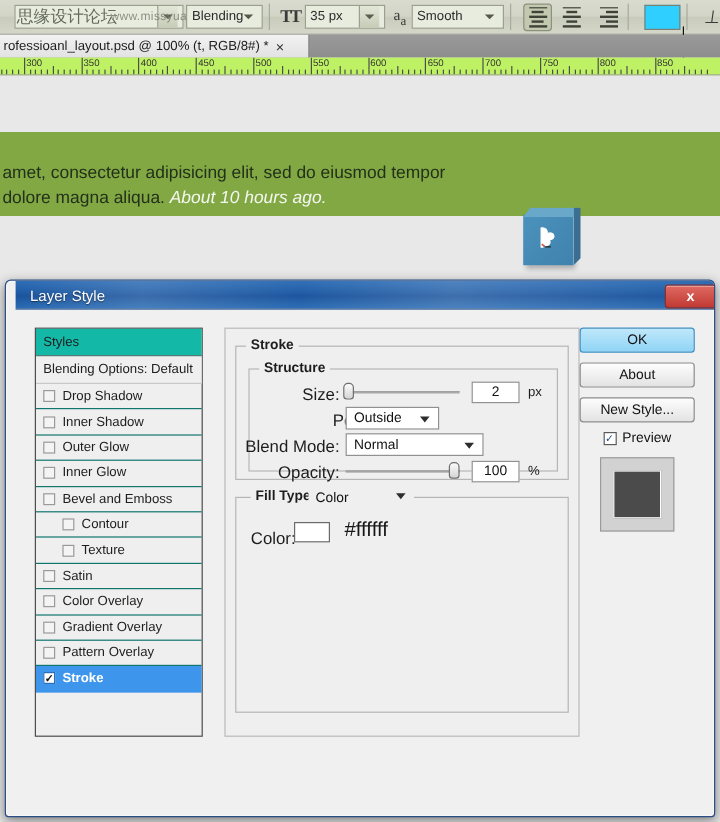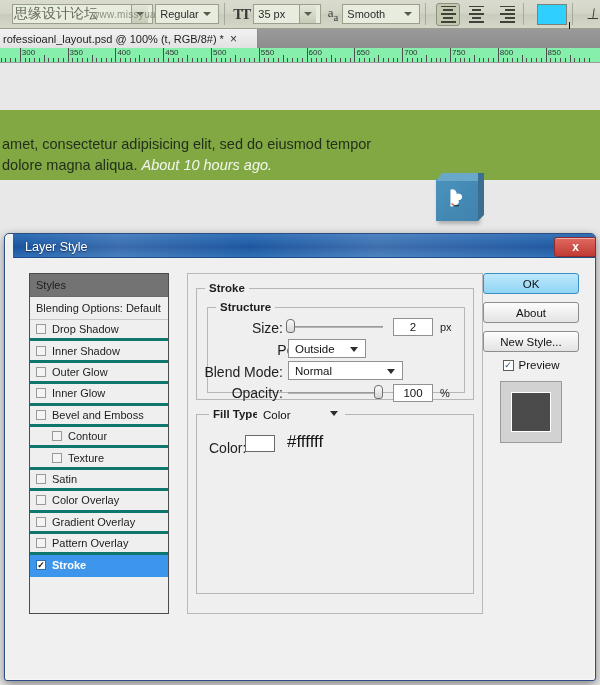--- a/index.html
+++ b/index.html
@@ -92,21 +92,21 @@
     position:absolute; left:0; top:0; height:19px; width:258px;
     background:linear-gradient(to bottom,#f2f2f2,#e2e2e2);
     border-right:1px solid #8b8b8b;
     display:flex; align-items:center; font-size:11px; color:#1d1d1d;
     padding-left:3px; white-space:nowrap; overflow:hidden;
   }
   #docTabClose{ margin-left:6px; font-size:12px; color:#333; }
 
   #ruler{
     position:absolute; left:0; top:48px; width:600px; height:15px;
-    background:#86efac; border-bottom:1px solid #9b9b9b;
+    background:#bef264; border-bottom:1px solid #9b9b9b;
     overflow:hidden;
     text-align:center;
   }
   .rtick{ position:absolute; bottom:0; width:1px; background:#4e4e4e; }
   .rlab{ position:absolute; top:0px; font-size:8px; color:#333; font-family:"Liberation Sans",sans-serif; }
 
   
   #canvasArea{
     position:absolute; left:0; top:63px; width:600px; height:170px;
     background:#e8e8e8;
@@ -183,31 +183,31 @@
   }
 
   
   #stylesPanel{
     position:absolute; left:20px; top:9px; width:140px; height:341px;
     background:#efefef; border:1px solid #4d4d4d;
   }
   .sp-head{
     height:23px; border-bottom:1px solid #6b6b6b;
     display:flex; align-items:center; padding-left:6px;
-    font-size:11px; color:#1d1d1d; background:#737373;
+    font-size:11px; color:#1d1d1d; background:#14b8a6;
   }
   .sp-bo{
     height:23px; border-bottom:1px solid #c8c8c8;
     display:flex; align-items:center; padding-left:6px;
     font-size:11px; color:#1d1d1d; background:#efefef;
   }
   .sp-row{
     height:21.4px; display:flex; align-items:center; padding-left:6px;
     font-size:11px; color:#1d1d1d;
-    border-bottom:3px solid #0f766e;
+    border-bottom:1px solid #0f766e;
   }
   .sp-row.indent{ padding-left:22px; }
   .sp-row.sel{ background:#3d96eb; color:#fff; font-weight:bold; border-bottom:1px solid #3d96eb;}
   .cbx{
     width:10px;height:10px;border:1px solid #999;background:#f4f4f4;
     margin-right:6px; flex:none; display:flex;align-items:center;justify-content:center;
     font-size:9px; line-height:1; color:#222;
   }
   .sp-row.sel .cbx{ background:#fff; border-color:#2b6fb8; color:#111; }
 
@@ -302,21 +302,21 @@
     <span></span>
     <span class="tb-arrow"></span>
   </div>
 
   <div id="watermark">
     <span class="cn">思缘设计论坛</span>
     <span class="en">www.missyuan.com</span>
   </div>
 
   <div class="tb-field" id="fontStyleField">
-    <span>Regular</span>
+    <span>Blending</span>
     <span class="caret-plain"></span>
   </div>
 
   <span class="tb-sep"></span>
   <span class="tt-icon">TT</span>
 
   <div class="tb-field" id="fontSizeField">
     <span>35 px</span>
     <span class="tb-arrow"></span>
   </div>

